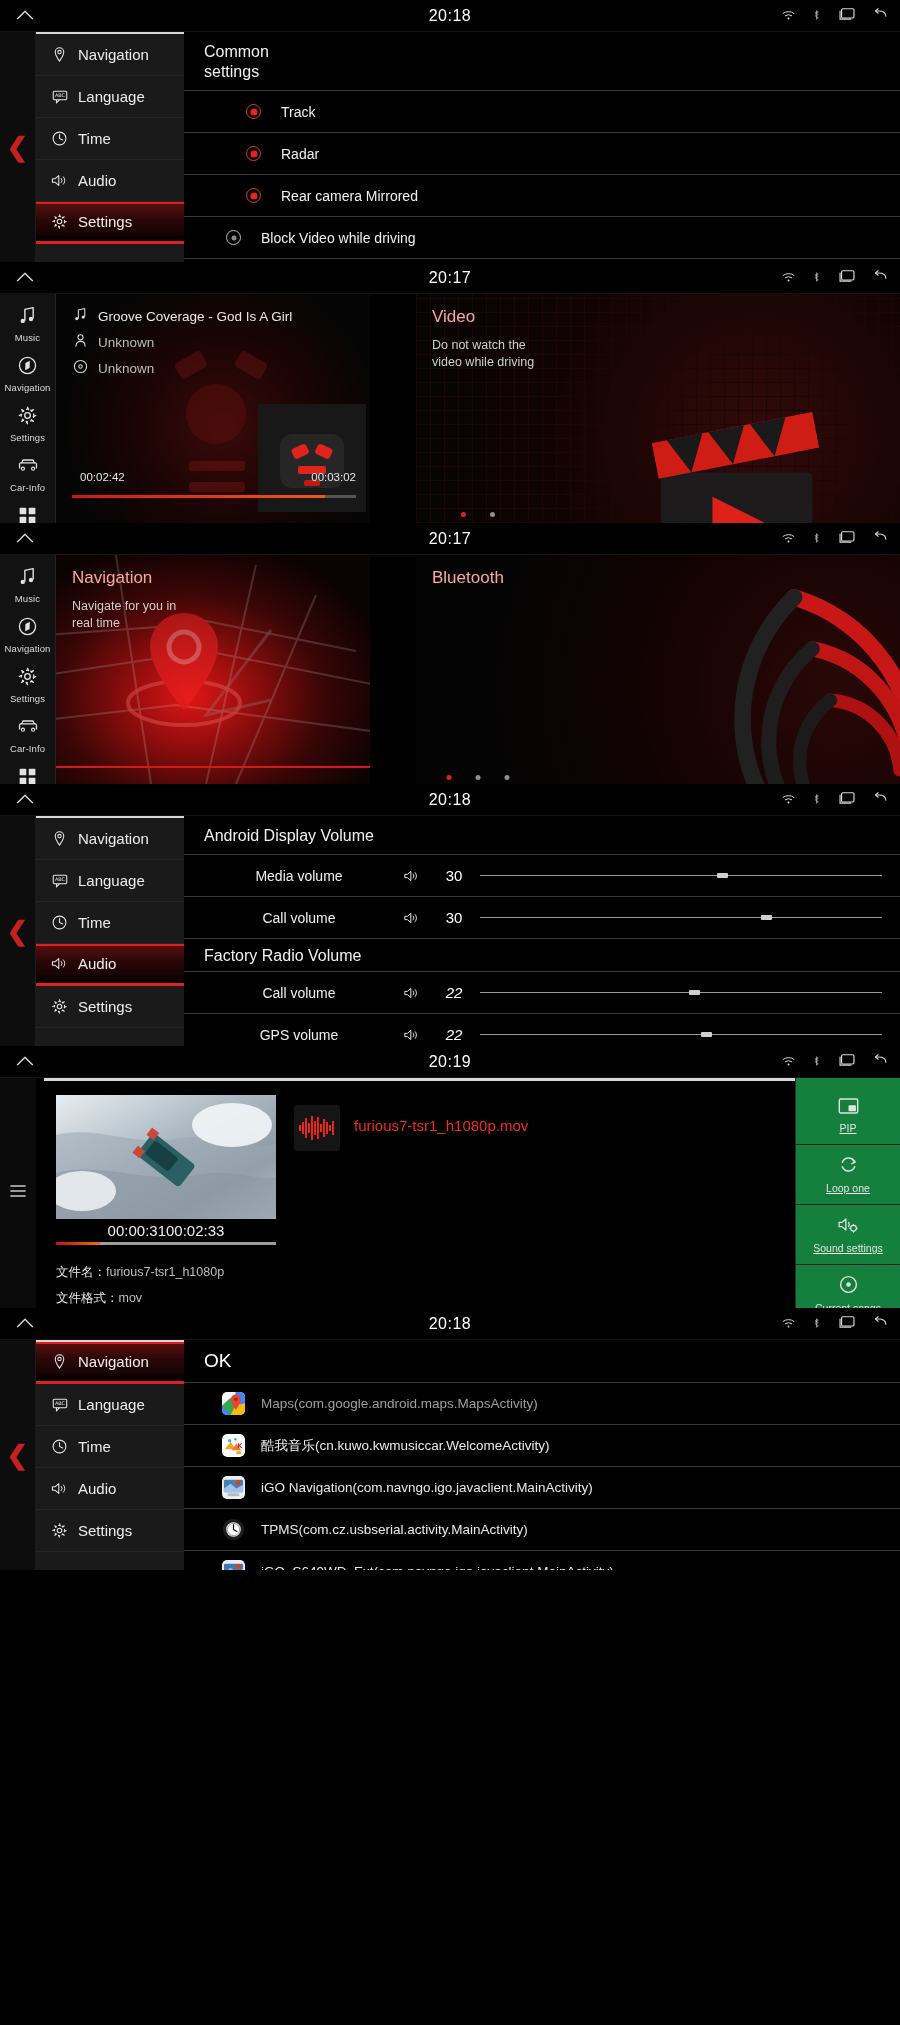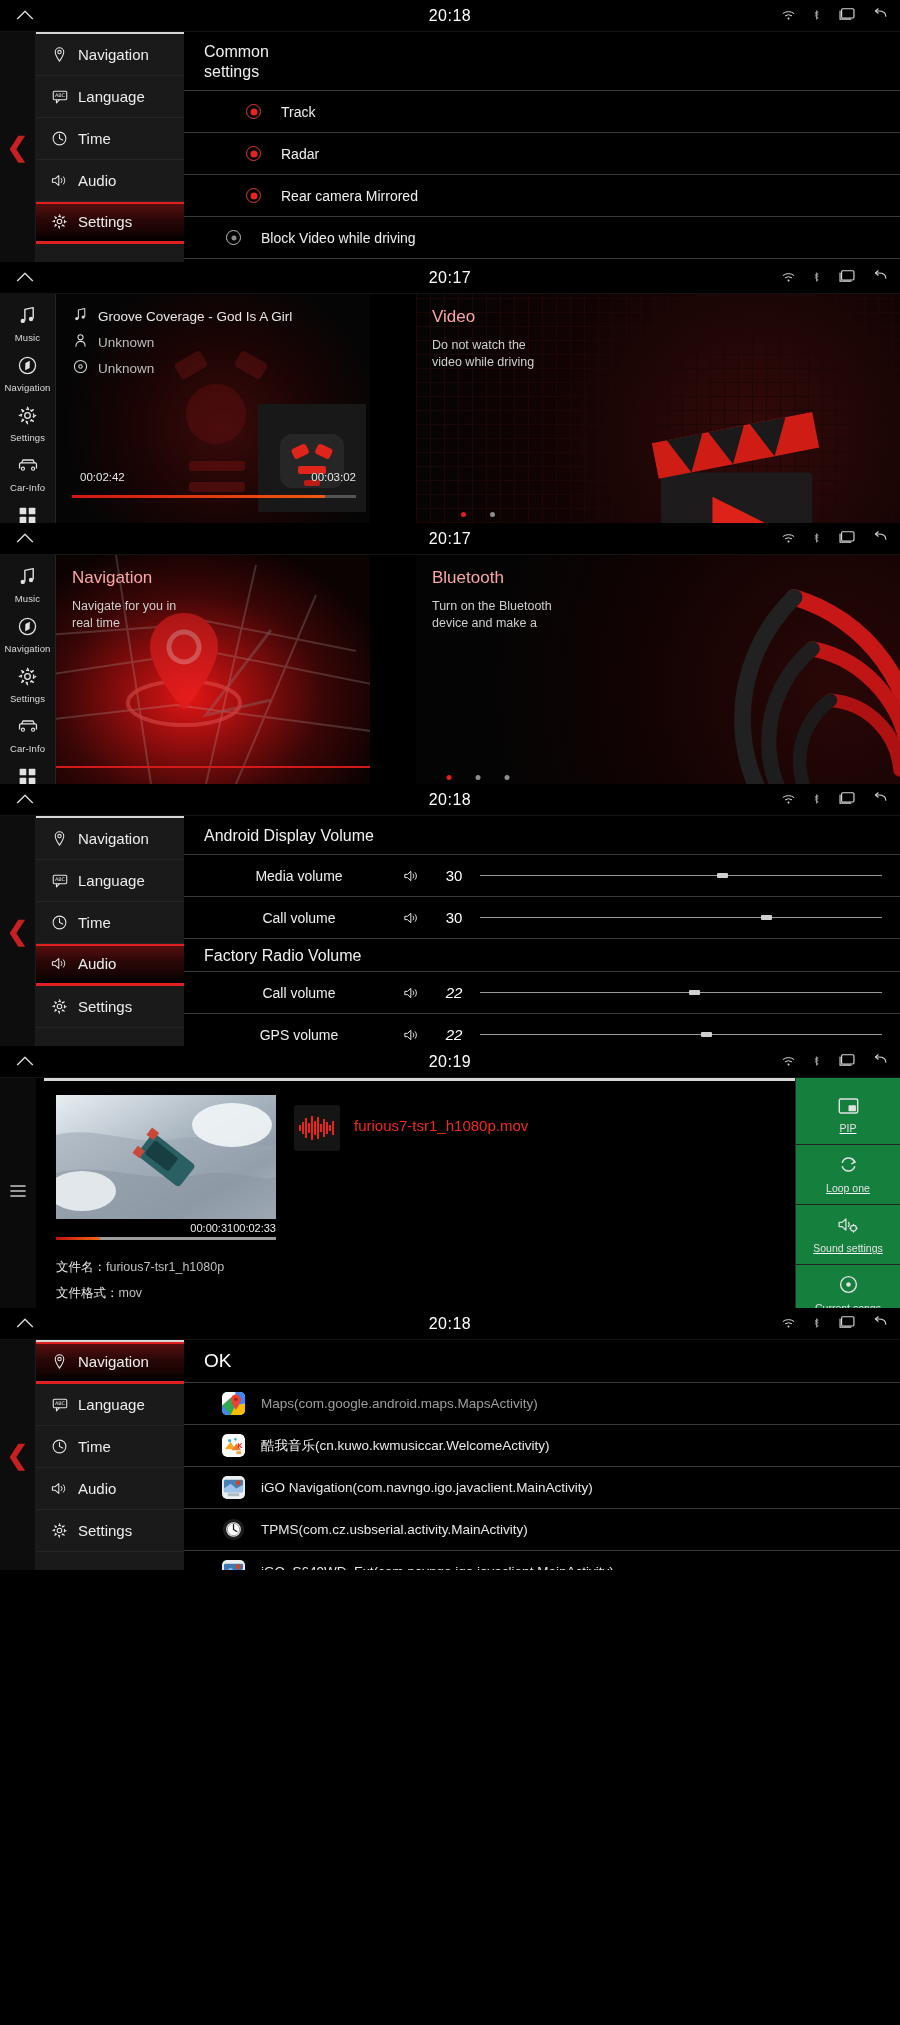--- a/index.html
+++ b/index.html
@@ -126,22 +126,22 @@
   }
   .vid-main { flex:1; background:#000; position:relative; min-width:0; }
   .vid-main .topbar { height:3px; background:#d6d6d6; margin-left:8px; }
   .vid-top { display:flex; padding:14px 0 0 20px; gap:18px; }
   .vid-thumb { width:220px; height:124px; background:#8fa0ad; position:relative; overflow:hidden; flex:none; }
   .vid-name-wrap { display:flex; align-items:flex-start; gap:14px; padding-top:10px; }
   .wave-ico { width:46px; height:46px; background:#151515; border-radius:3px;
               display:flex; align-items:center; justify-content:center; flex:none; }
   .vid-name { font-size:15px; color:#ef2b20; padding-top:12px; }
   .vid-times {
-    width:220px; margin-left:20px; display:flex; justify-content:flex-end;
-    font-size:11px; color:#ededed; padding-top:3px;
+    width:220px; margin-left:20px; display:flex; justify-content:center;
+    font-size:15px; color:#ededed; padding-top:3px;
   }
   .vid-bar { width:220px; margin:3px 0 0 20px; height:3px; background:#9d9d9d; }
   .vid-bar i { display:block; height:100%; background:linear-gradient(90deg,#c01212,#f06a12); }
   .vid-info { padding:14px 0 0 20px; font-size:12.5px; color:#dadada; line-height:2.1; }
   .vid-info .k { color:#e8e8e8; }
   .vid-info .v { color:#bfbfbf; }
   .vid-side {
     width:105px; flex:none; background:#15803d; border-left:1px solid #2a2a2a; padding-top:10px;text-decoration:underline;
   }
   .vs-item { text-align:center; padding:9px 2px 10px; border-bottom:1px solid #222; }
@@ -590,22 +590,20 @@
             <path d="M266 188 A80 80 0 0 1 262 62" stroke="#1f1f1f" stroke-width="10"></path>
             <path d="M274 96 A50 50 0 0 1 320 142" stroke="#b61212" stroke-width="9"></path>
             <path d="M276 178 A50 50 0 0 1 274 96" stroke="#1c1c1c" stroke-width="9"></path>
           </g>
           <g transform="translate(248,118) scale(1.55)">
               <use href="#i-btbig"></use>
             </g>
         </svg>
         <div class="tabline" style="width:100%"></div>
         <div class="card-title">Bluetooth</div>
-        <div class="card-sub" style="white-space:pre-line">Turn on the Bluetooth
-device and make a</div>
       </div>
       <div class="dots" style="bottom:4px;left:50%;transform:translateX(-50%)">
         <i class="on"></i>
           <i></i>
           <i></i>
       </div>
     </div>
   </div>
 </div>
 

